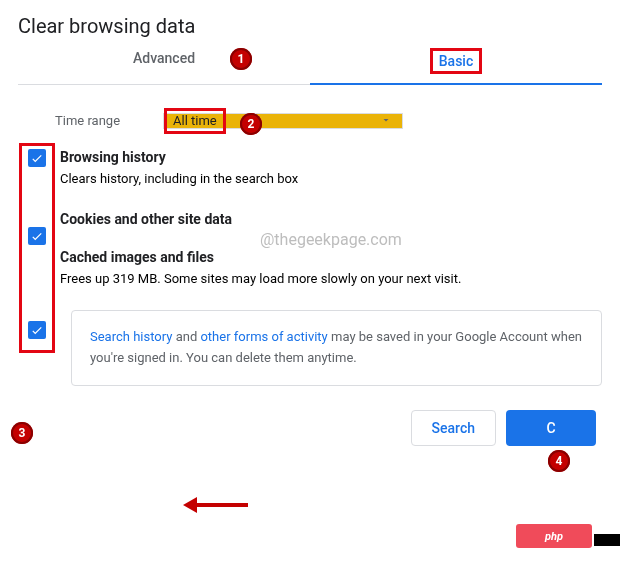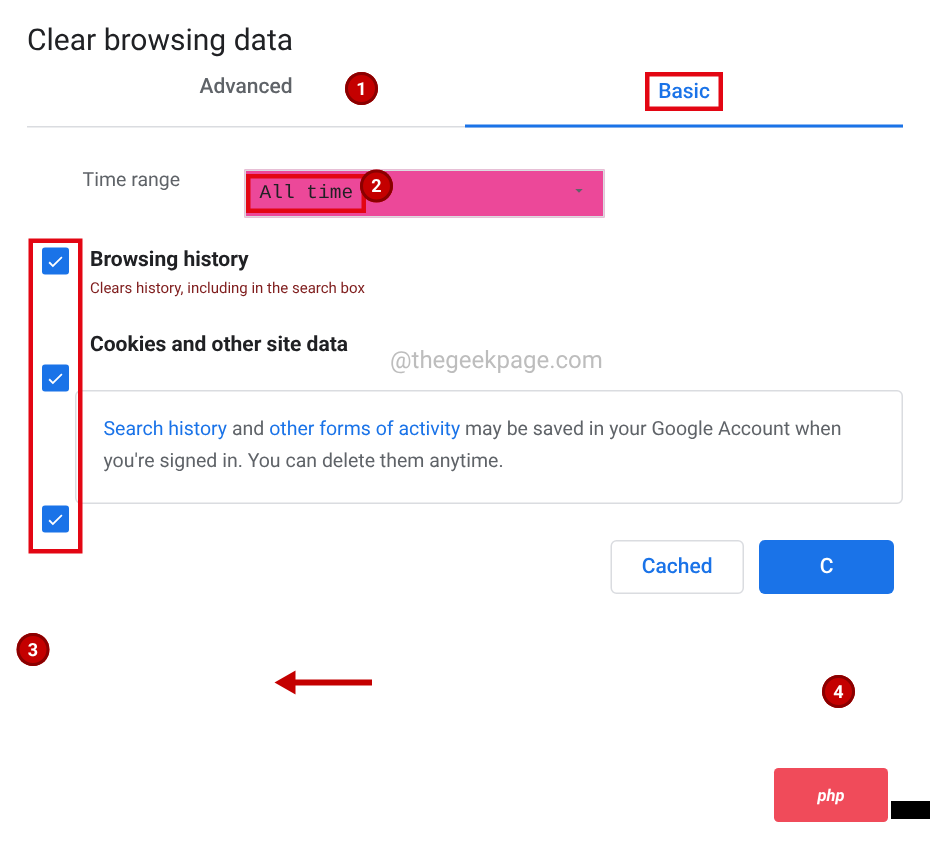--- a/index.html
+++ b/index.html
@@ -62,48 +62,47 @@
     .time-label {
       color: #5f6368;
       font-size: 13px;
       width: 108px;
     }
     .select {
       display: flex;
       align-items: center;
       justify-content: space-between;
       width: 240px;
-      height: 32px;
+      height: 16px;
       border: 1px solid #dadce0;
-      background: #ec4899;
+      background: #eab308;
       padding: 0 10px 0 0;
       cursor: pointer;
-      font-family: Liberation Mono, monospace;
     }
     .select-val {
       padding: 0 6px;
     }
     .select svg { fill: #5f6368; }
     .items {
       position: relative;
       padding-left: 42px;
       margin-top: 10px;
     }
     .item {
       margin-bottom: 22px;
     }
     .item-title {
       color: #202124;
       font-size: 14px;
       margin-bottom: 4px;
       font-weight: bold;
     }
     .item-desc {
-      color: #7f1d1d;
-      font-size: 10px;
+      color: #000000;
+      font-size: 13px;
       line-height: 1.5;
     }
     .chk {
       position: absolute;
       left: 10px;
       width: 18px;
       height: 18px;
       background: #1a73e8;
       border-radius: 2px;
       display: flex;
@@ -116,21 +115,21 @@
       position: absolute;
       left: 1px;
       top: -6px;
       width: 36px;
       height: 210px;
       border: 3px solid #e30613;
       pointer-events: none;
     }
     .info-box {
       margin-top: 6px;
-      margin-left: 32px;
+      margin-left: 53px;
       border: 1px solid #dadce0;
       border-radius: 4px;
       padding: 16px 18px;
       color: #5f6368;
       font-size: 13px;
       line-height: 1.6;
     }
     .info-box .link { color: #1a73e8; cursor: pointer; }
     .buttons {
       display: flex;
@@ -199,21 +198,21 @@
       width: 0; height: 0;
       border-top: 8px solid transparent;
       border-bottom: 8px solid transparent;
       border-right: 14px solid #c40000;
     }
     .php-overlay {
       position: absolute;
       right: 28px;
       bottom: 24px;
       width: 76px;
-      height: 36px;
+      height: 24px;
       background: #f04b5a;
       border-radius: 3px;
       color: #fff;
       font-size: 11px;
       font-weight: bold;
       font-style: italic;
       display: flex;
       align-items: center;
       justify-content: center;
       z-index: 11;
@@ -273,28 +272,32 @@
   </div>
   <div class="item">
     <div class="item-title">Cookies and other site data</div>
   </div>
 
   <div class="chk" style="top:172px">
     <svg width="14" height="14" viewBox="0 0 24 24">
         <path d="M9 16.2l-3.5-3.5L4 14.2 9 19.2 20 8.2l-1.4-1.4z"></path>
       </svg>
   </div>
+  <div class="item">
+    <div class="item-title">Cached images and files</div>
+    <div class="item-desc">Frees up 319 MB. Some sites may load more slowly on your next visit.</div>
+  </div>
 </div>
 
 <div class="info-box">
   <span class="link">Search history</span><span> and </span><span class="link">other forms of activity</span><span> may be saved in your Google Account when you're signed in. You can delete them anytime.</span>
 </div>
 
 <div class="buttons">
-  <div class="btn btn-cancel">Cached</div>
+  <div class="btn btn-cancel">Search</div>
   <div class="btn btn-clear">C</div>
 </div>
 
 <div class="watermark">@thegeekpage.com</div>
 
 <div class="callout" style="top:48px;left:230px">1</div>
 <div class="arrow">
   <div class="arrow-line-h" style="top:57px;left:178px;width:52px"></div>
   <div class="arrow-head-left" style="top:51px;left:165px"></div>
 </div>

